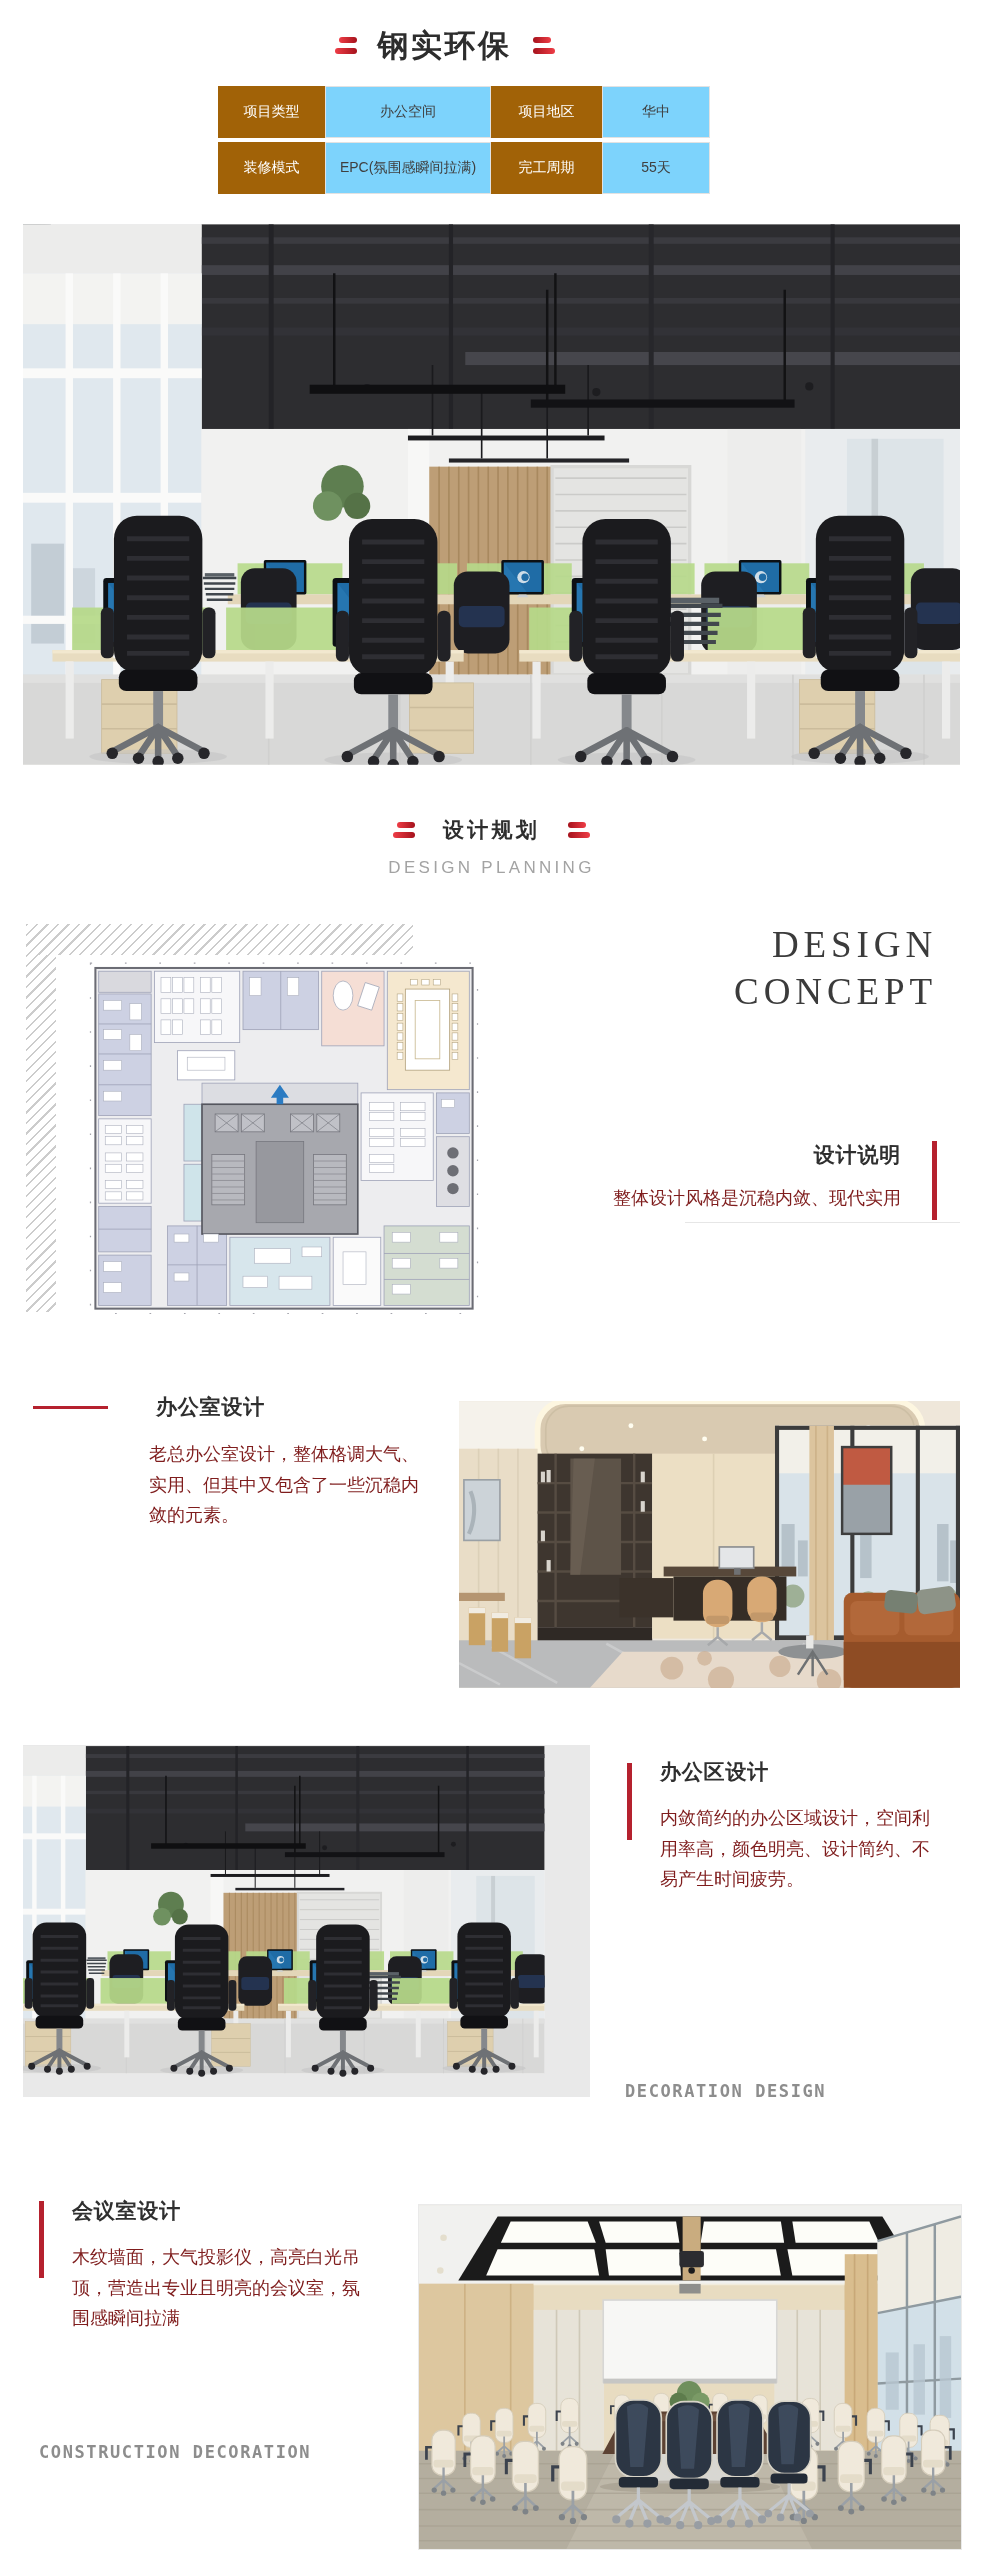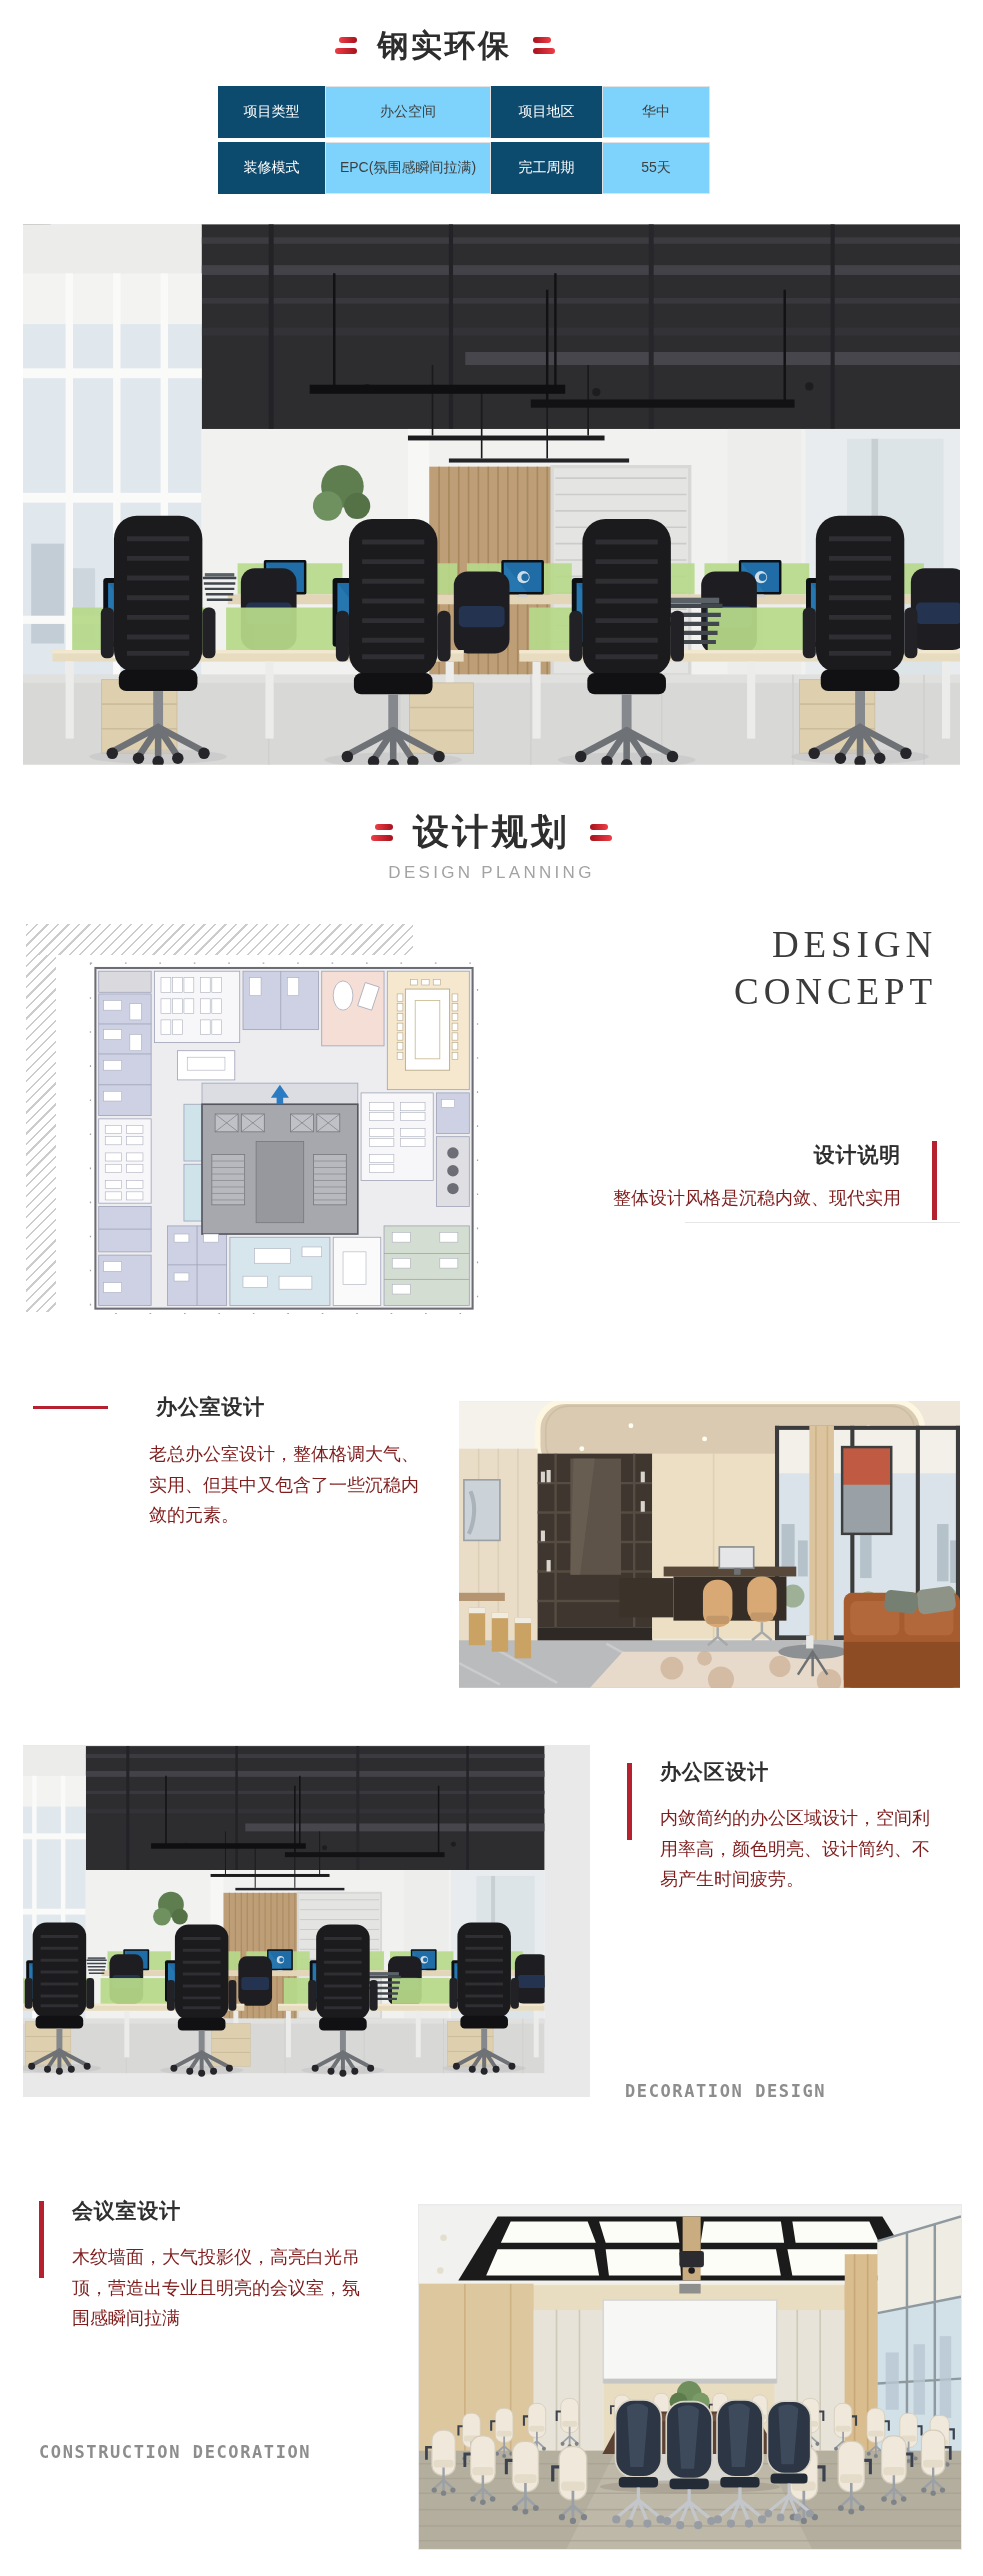--- a/index.html
+++ b/index.html
@@ -12,31 +12,31 @@
   .mark { display:flex; flex-direction:column; gap:4.9px; }
   .mark i { display:block; height:5.7px; border-radius:3.3px; background:linear-gradient(90deg,#ee3d46,#a5121c); }
   .mark i:first-child { width:18px; align-self:flex-end; }
   .mark i:last-child { width:22px; }
   .mark.r { transform:scaleX(-1); }
 
   
   .tbl { position:absolute; left:218px; top:86px; width:492px; }
   .trow { display:flex; height:52px; margin-bottom:4.1px; }
   .tc { display:flex; align-items:center; justify-content:center; font-size:14px; box-sizing:border-box; }
-  .tc.lab { background:#0c4a6e; color:#ffffff; }
+  .tc.lab { background:#a16207; color:#ffffff; }
   .tc.val { background:#7dd3fc; color:#3f3f3f; border:0.8px solid #e2e2e2; }
   .w1{width:107px} .w2{width:166px} .w3{width:111px} .w4{width:108px}
 
   .photo { position:absolute; overflow:hidden; background:#e9e9e9; }
   .photo svg { display:block; width:100%; height:100%; }
 
   
   .p-hdr { position:absolute; top:808px; left:0; width:983px; }
   .p-hdr .row { display:flex; justify-content:center; align-items:center; gap:19.7px; }
-  .p-hdr h2 { margin:0; font-size:36px; font-weight:bold; color:#2e2e2e; letter-spacing:3.3px; }
+  .p-hdr h2 { margin:8px; font-size:21px; font-weight:bold; color:#2e2e2e; letter-spacing:3.3px; }
   .p-sub { margin-top:5.7px; text-align:center; font-size:17px; letter-spacing:3.3px; color:#a3a3a3; }
 
   .hatch { position:absolute; background:repeating-linear-gradient(135deg,#cccccc 0 1.6px,#ffffff 1.6px 7.4px); }
 
   .concept { position:absolute; top:921px; right:46px; text-align:right;
              font-family:"Liberation Serif","DejaVu Serif",serif; font-size:37px; letter-spacing:4.9px;
              color:#3b3b3b; line-height:1.28; }
 
   .sec-title { position:absolute; font-size:21px; font-weight:bold; color:#2f2f2f; letter-spacing:0.8px; }
   .sec-desc  { position:absolute; font-size:18px; line-height:1.7; color:#7f1d1d; }

